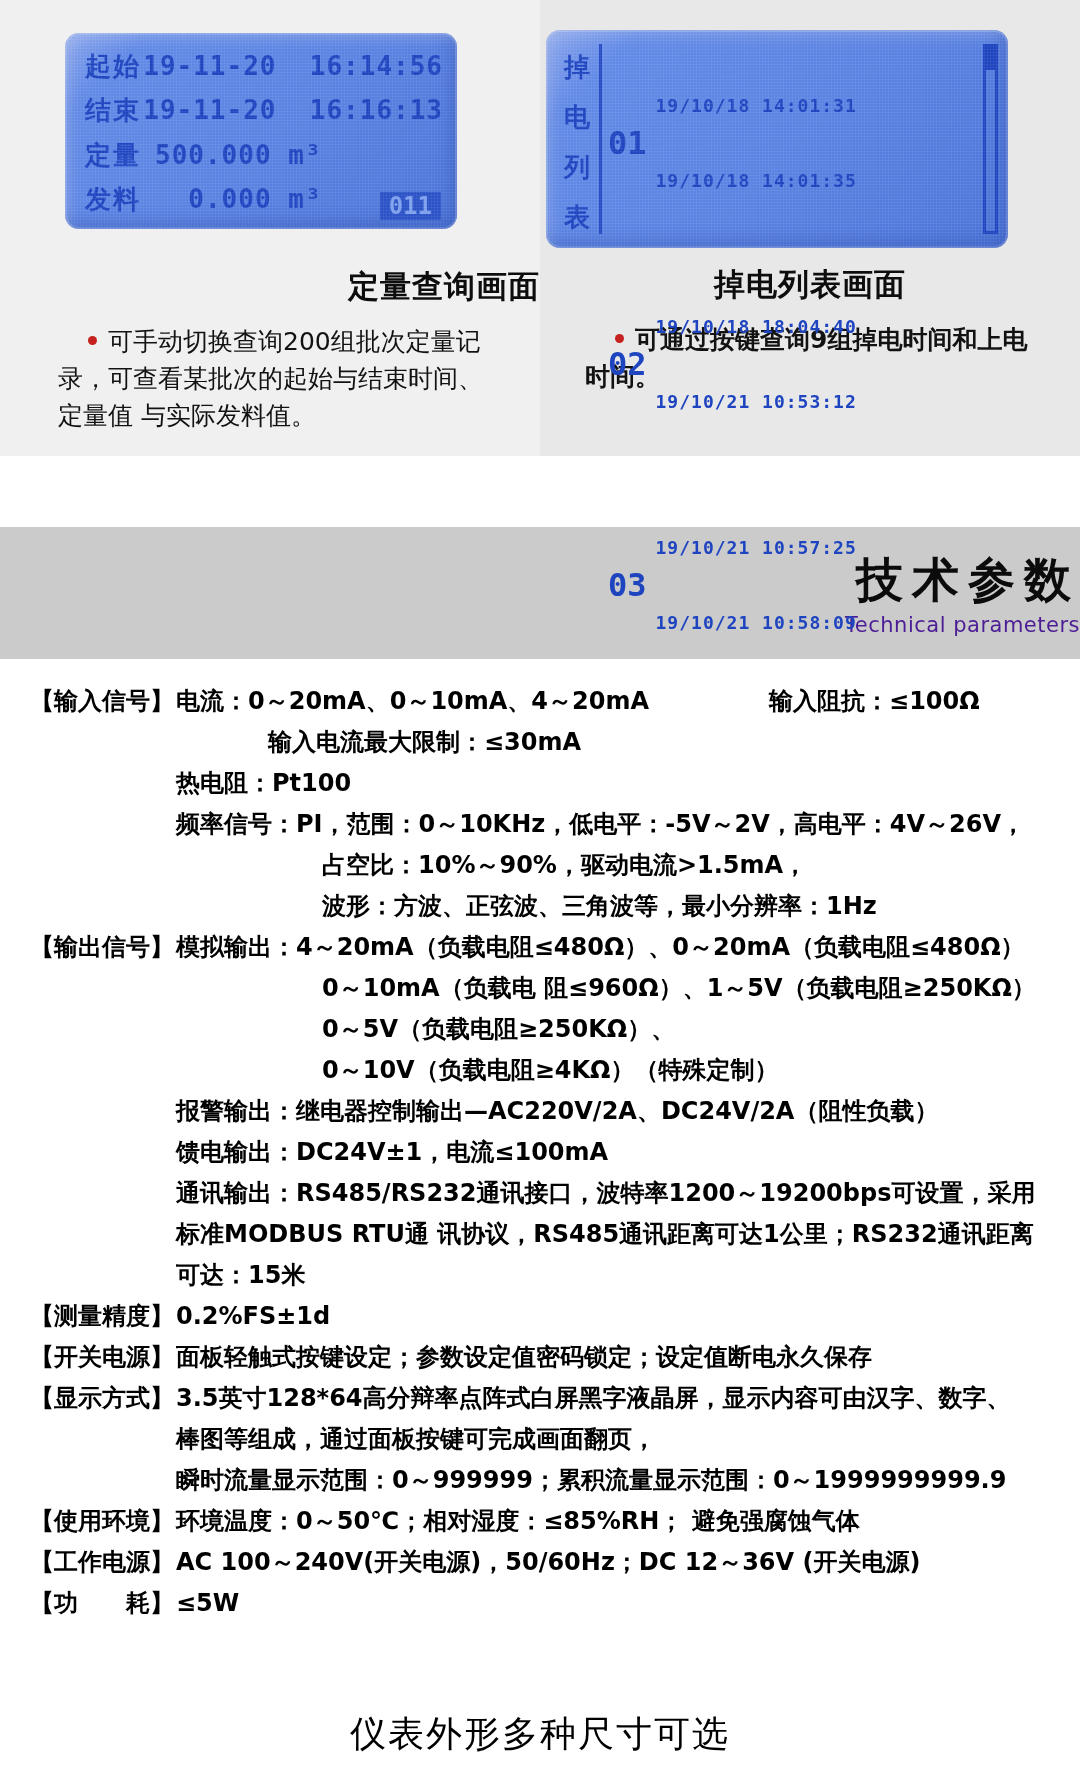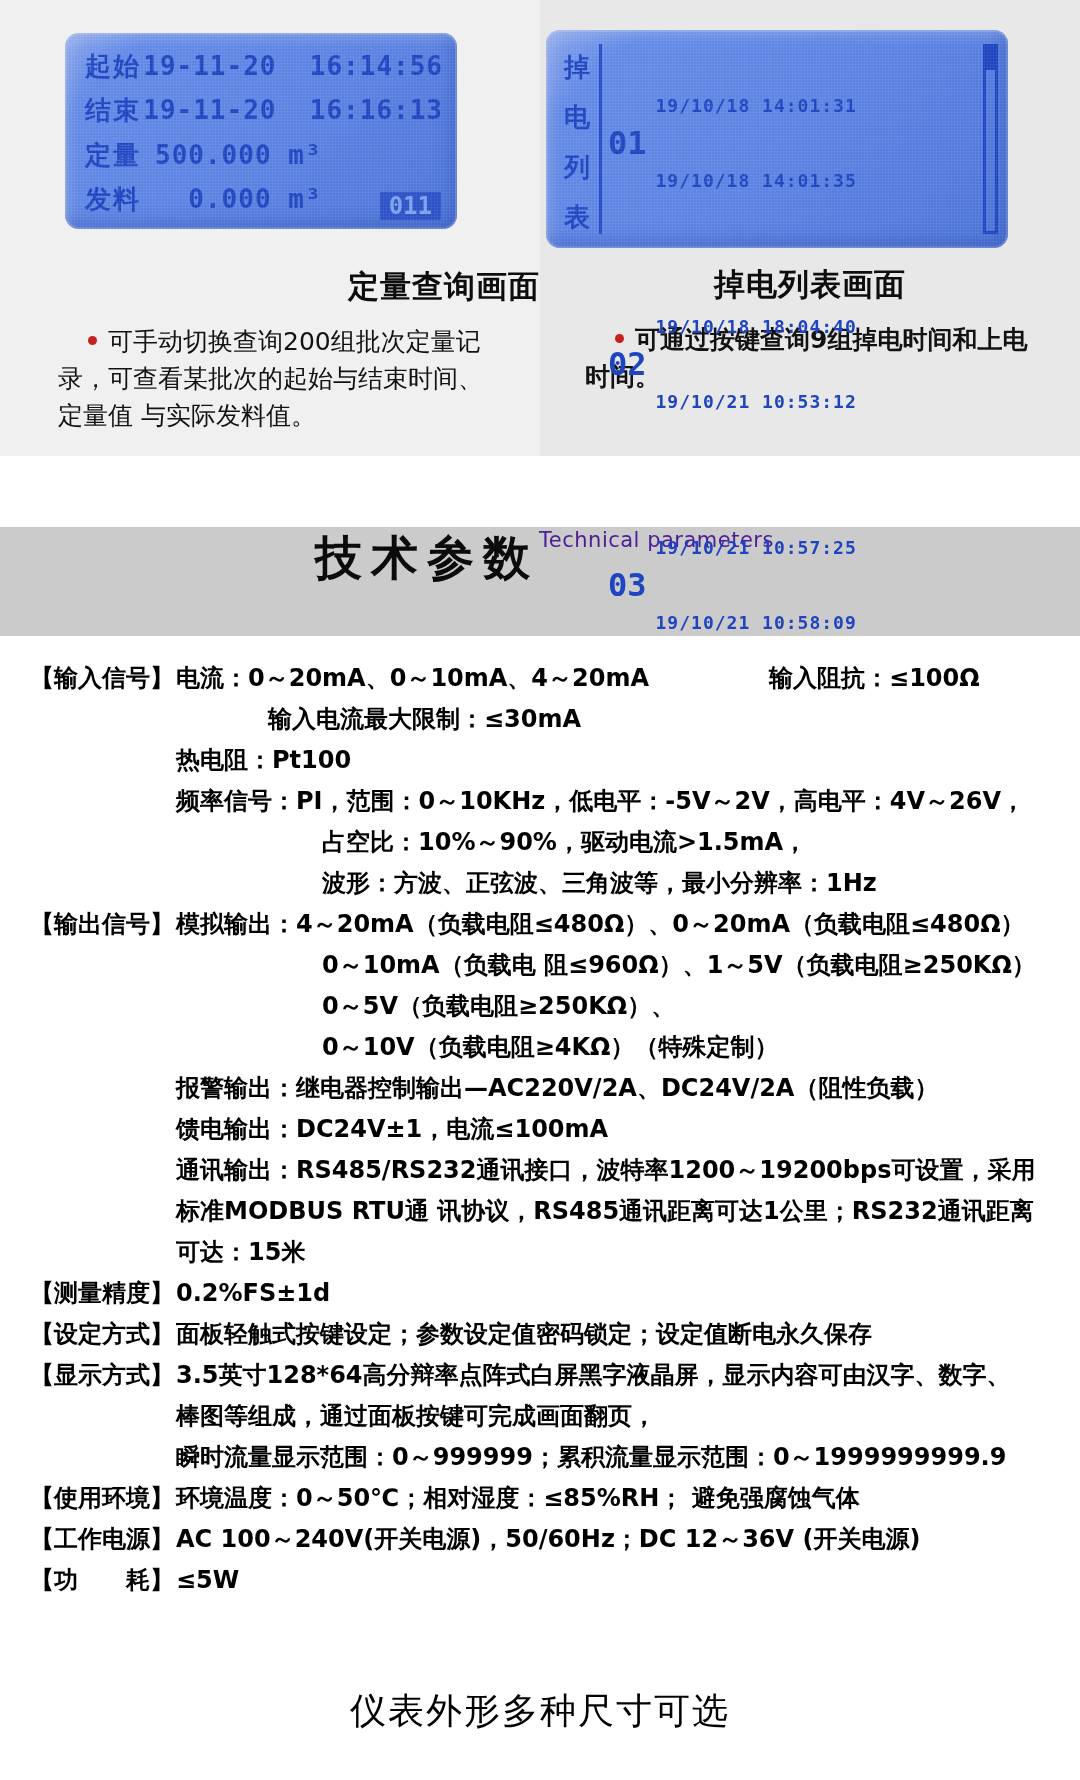--- a/index.html
+++ b/index.html
@@ -48,21 +48,21 @@
   .col.left .panel-title{margin-top:37px;text-align:right;}
   .col.right .panel-title{margin-top:16px;}
   .panel-desc{font-size:25px;line-height:37px;color:#121212;text-indent:30px;margin:0;}
   .col.left .panel-desc{margin:15px 46px 0 58px;}
   .col.right .panel-desc{margin:15px 34px 0 45px;font-weight:bold;}
   .dot{display:inline-block;width:9px;height:9px;border-radius:50%;background:#c5211e;
        margin-right:11px;vertical-align:5px;}
 
   
   .white-gap{height:71px;background:#fff;}
-  .banner{height:109px;background:#cbcbcb;display:flex;align-items:flex-start;justify-content:center;}
+  .banner{height:132px;background:#cbcbcb;display:flex;flex-direction:column;align-items:flex-end;justify-content:center;}
   .banner-title{margin:0;font-size:47px;font-weight:bold;color:#0b0b0b;letter-spacing:9px;padding-left:9px;}
   .banner-sub{font-size:21px;color:#4c1d95;margin-top:1px;letter-spacing:.5px;}
 
   
   .specs{padding:22px 26px 0 30px;font-size:24px;font-weight:bold;color:#000;}
   .spec-row{display:flex;line-height:41px;white-space:pre-wrap;}
   .spec-label{flex:0 0 146px;}
   .spec-text{flex:1;}
   .ind-b{padding-left:146px;}
   .ind-c{padding-left:238px;}
@@ -192,21 +192,21 @@
       <span class="spec-text">标准MODBUS RTU通 讯协议，RS485通讯距离可达1公里；RS232通讯距离</span>
     </div>
     <div class="spec-row ind-b">
       <span class="spec-text">可达：15米</span>
     </div>
     <div class="spec-row">
       <span class="spec-label">【测量精度】</span>
       <span class="spec-text">0.2%FS±1d</span>
     </div>
     <div class="spec-row">
-      <span class="spec-label">【设定方式】</span>
+      <span class="spec-label">【开关电源】</span>
       <span class="spec-text">面板轻触式按键设定；参数设定值密码锁定；设定值断电永久保存</span>
     </div>
     <div class="spec-row">
       <span class="spec-label">【显示方式】</span>
       <span class="spec-text">3.5英寸128*64高分辩率点阵式白屏黑字液晶屏，显示内容可由汉字、数字、</span>
     </div>
     <div class="spec-row ind-b">
       <span class="spec-text">棒图等组成，通过面板按键可完成画面翻页，</span>
     </div>
     <div class="spec-row ind-b">

